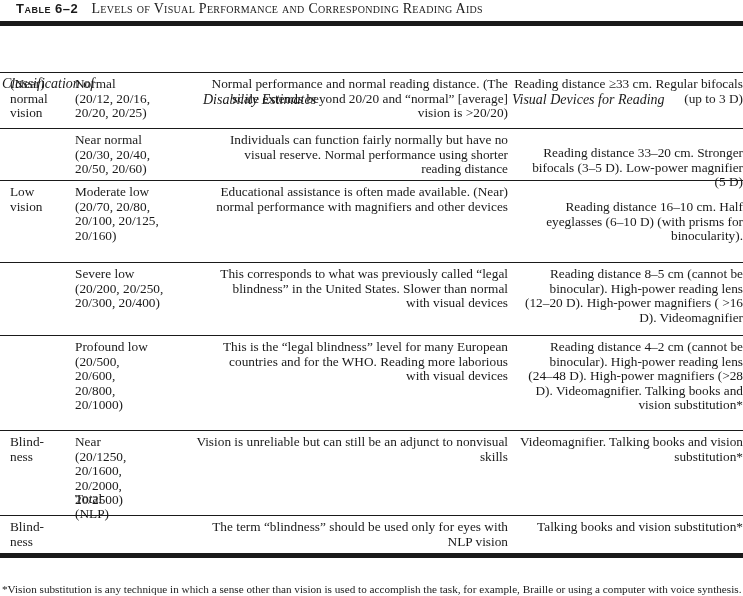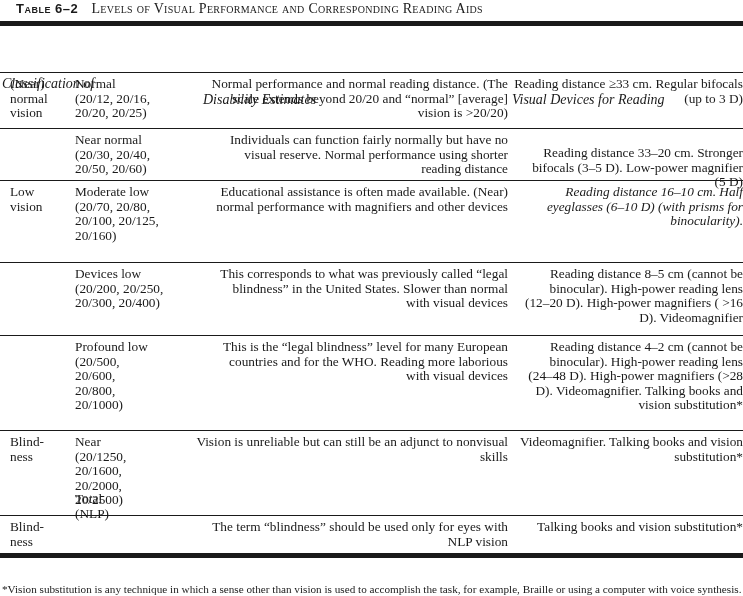--- a/index.html
+++ b/index.html
@@ -80,29 +80,29 @@
         <div>Low</div>
         <div>vision</div>
       </div>
       <div class="cell c2" style="top: 185px;">
         <div>Moderate low</div>
         <div>(20/70, 20/80,</div>
         <div>20/100, 20/125,</div>
         <div>20/160)</div>
       </div>
       <div class="cell c3 hang" style="top: 185px;">Educational assistance is often made available. (Near) normal performance with magnifiers and other devices</div>
-      <div class="cell c4" style="top: 185px; font-style: italic;">
+      <div class="cell c4" style="top: 200px;">
         <div class="hang">Reading distance 16–10 cm. Half eyeglasses (6–10 D) (with prisms for binocularity).</div>
       </div>
     </div>
     <div class="thinline" style="top: 262px;"></div>
     <div>
       <div class="cell c1" style="top: 267px;"></div>
       <div class="cell c2" style="top: 267px;">
-        <div>Devices low</div>
+        <div>Severe low</div>
         <div>(20/200, 20/250,</div>
         <div>20/300, 20/400)</div>
       </div>
       <div class="cell c3 hang" style="top: 267px;">This corresponds to what was previously called “legal blindness” in the United States. Slower than normal with visual devices</div>
       <div class="cell c4" style="top: 267px;">
         <div class="hang">Reading distance 8–5 cm (cannot be binocular). High-power reading lens (12–20 D). High-power magnifiers ( &gt;16 D). Videomagnifier</div>
       </div>
     </div>
     <div class="thinline" style="top: 335px;"></div>
     <div>

